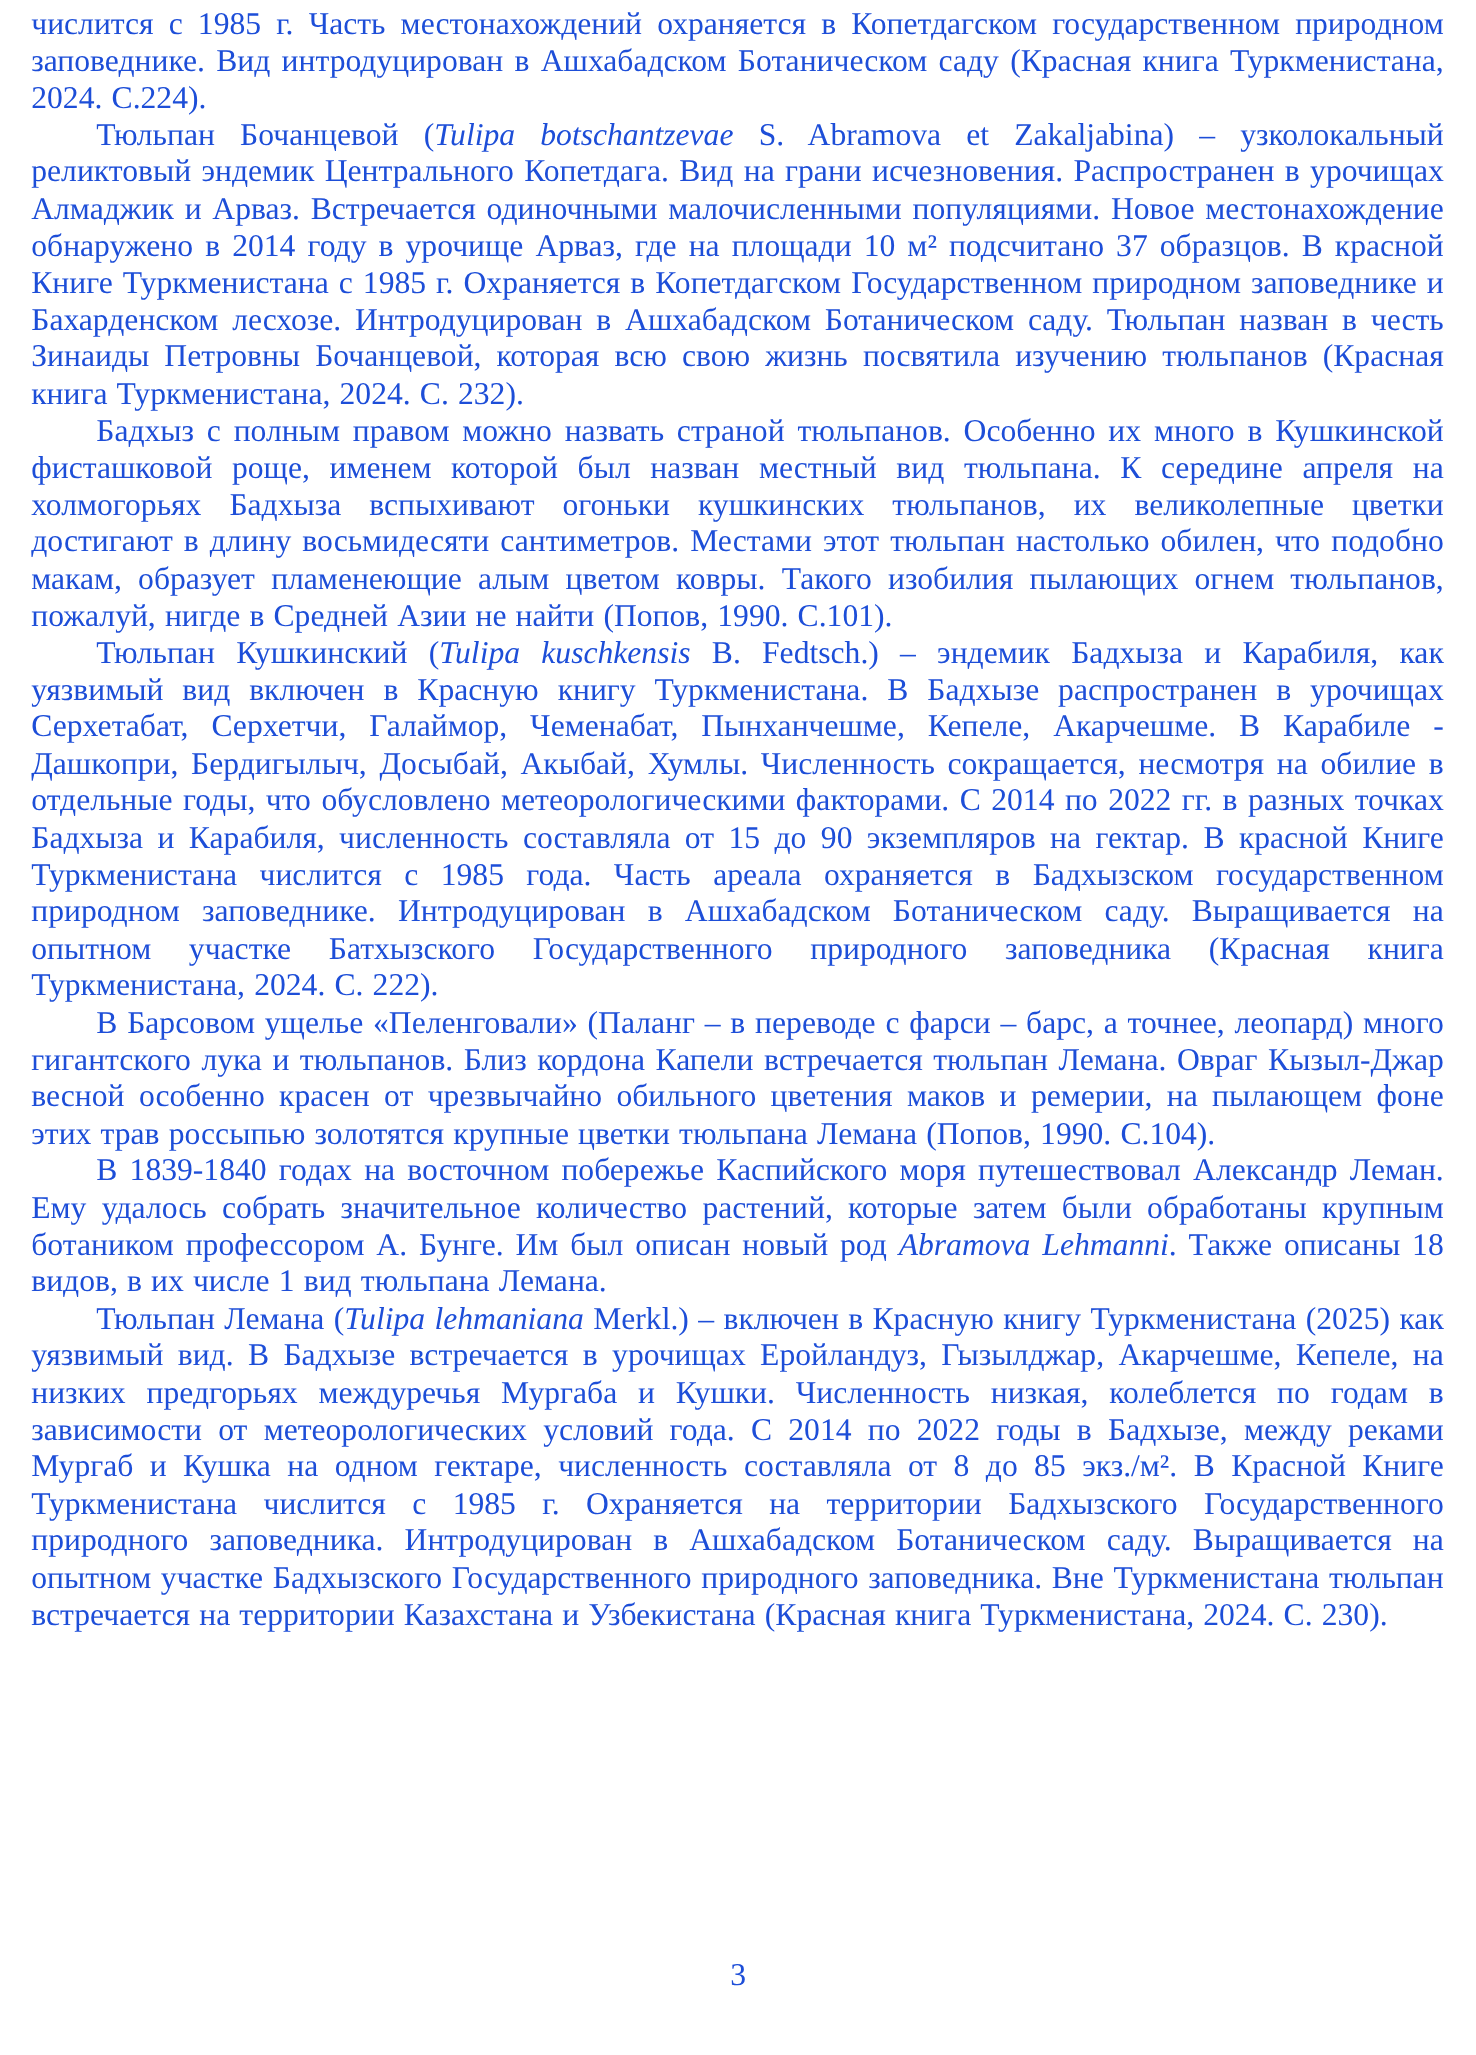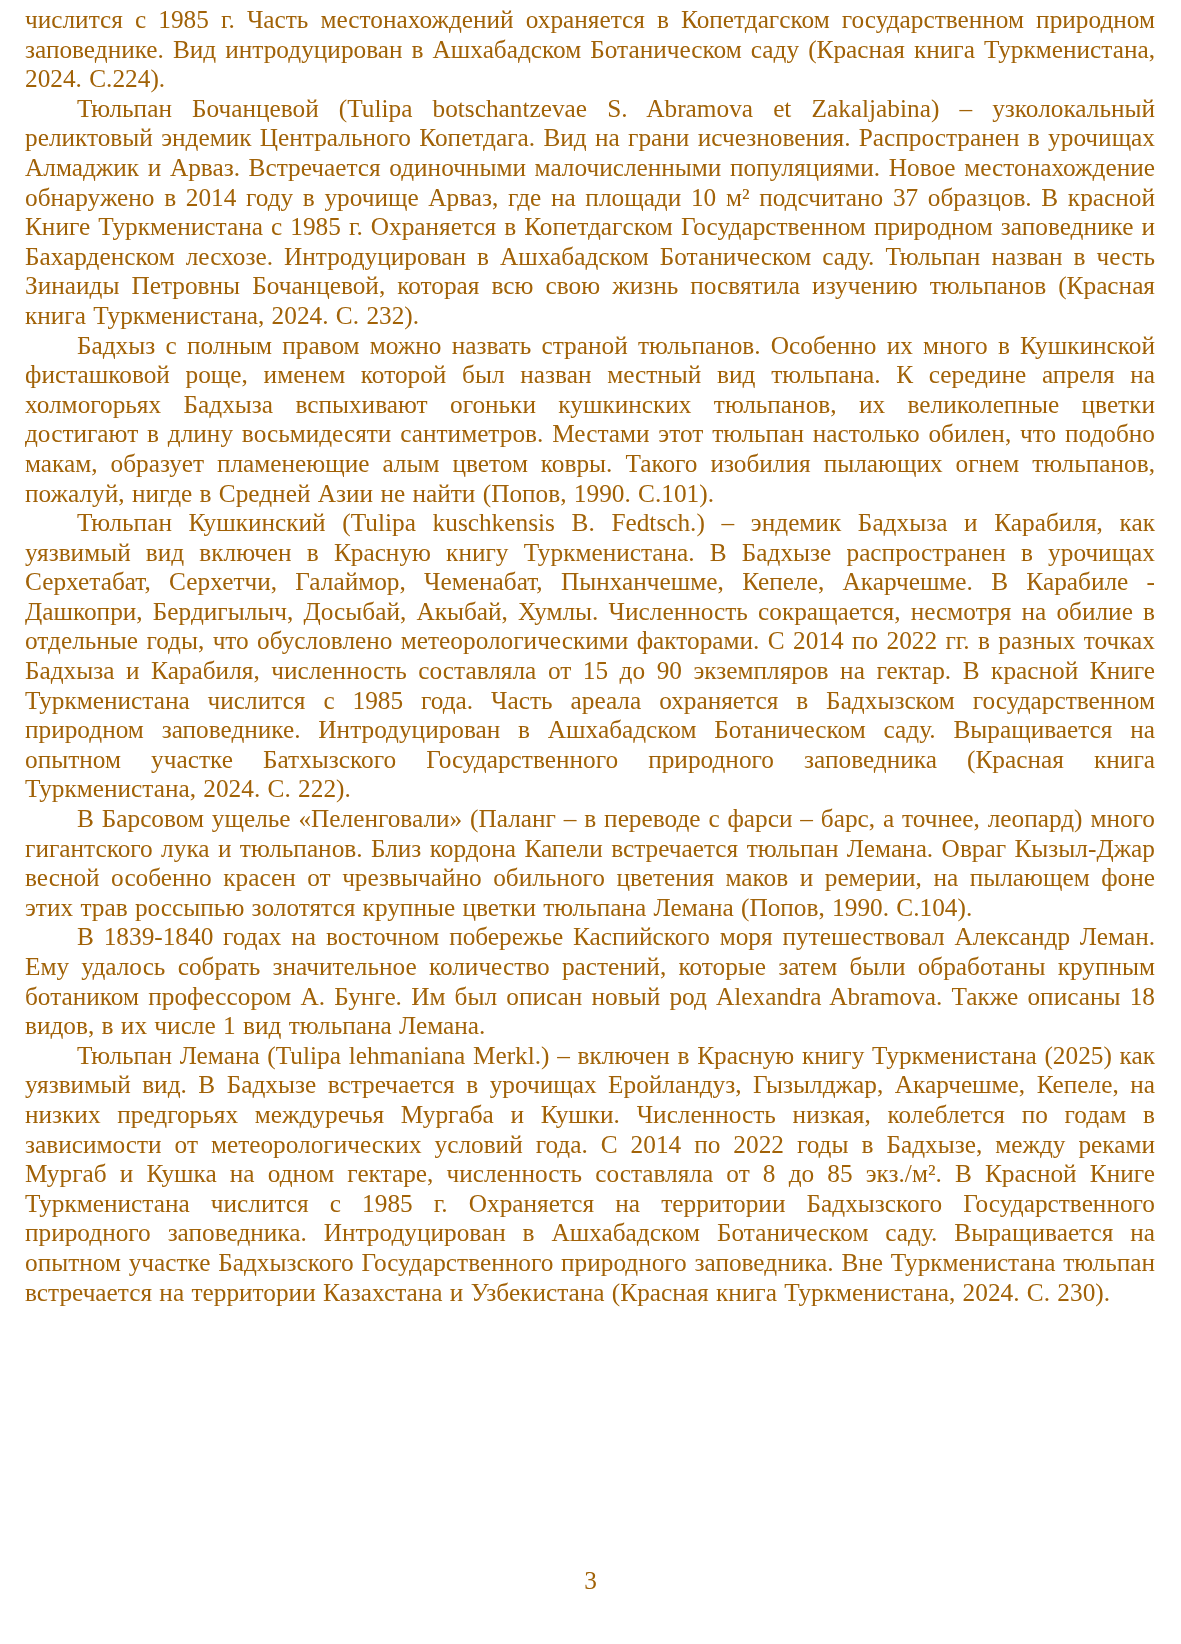--- a/index.html
+++ b/index.html
@@ -7,41 +7,42 @@
     padding: 0;
     background: #ffffff;
   }
   .page {
     position: relative;
     width: 1181px;
     height: 1644px;
     background: #ffffff;
     overflow: hidden;
     font-family: "Liberation Serif", "DejaVu Serif", serif;
-    color: #a16207;
+    color: #1d4ed8;
   }
   .text-block {
     position: absolute;
     left: 25px;
     top: 5px;
     width: 1130px;
   }
   .para {
     margin: 0;
     padding: 0;
     font-size: 25.3px;
     line-height: 29.6px;
     text-align: justify;
     text-indent: 52px;
     word-spacing: 1px;
   }
   .para.no-indent {
     text-indent: 0;
   }
   .para .it {
+    font-style: italic;
   }
   .footer {
     position: absolute;
     top: 1566px;
     left: 0;
     width: 100%;
     text-align: center;
     font-size: 25.3px;
     line-height: 29.6px;
   }
@@ -49,17 +50,17 @@
 </head>
 <body>
 
 <div class="page">
   <div class="text-block">
     <p class="para no-indent"><span>числится с 1985 г. Часть местонахождений охраняется в Копетдагском государственном природном заповеднике. Вид интродуцирован в Ашхабадском Ботаническом саду (Красная книга Туркменистана, 2024. С.224).</span></p>
     <p class="para"><span>Тюльпан Бочанцевой (</span><span class="it">Tulipa botschantzevae</span><span> S. Abramova et Zakaljabina) – узколокальный реликтовый эндемик Центрального Копетдага. Вид на грани исчезновения. Распространен в урочищах Алмаджик и Арваз. Встречается одиночными малочисленными популяциями. Новое местонахождение обнаружено в 2014 году в урочище Арваз, где на площади 10 м² подсчитано 37 образцов. В красной Книге Туркменистана с 1985 г. Охраняется в Копетдагском Государственном природном заповеднике и Бахарденском лесхозе. Интродуцирован в Ашхабадском Ботаническом саду. Тюльпан назван в честь Зинаиды Петровны Бочанцевой, которая всю свою жизнь посвятила изучению тюльпанов (Красная книга Туркменистана, 2024. С. 232).</span></p>
     <p class="para"><span>Бадхыз с полным правом можно назвать страной тюльпанов. Особенно их много в Кушкинской фисташковой роще, именем которой был назван местный вид тюльпана. К середине апреля на холмогорьях Бадхыза вспыхивают огоньки кушкинских тюльпанов, их великолепные цветки достигают в длину восьмидесяти сантиметров. Местами этот тюльпан настолько обилен, что подобно макам, образует пламенеющие алым цветом ковры. Такого изобилия пылающих огнем тюльпанов, пожалуй, нигде в Средней Азии не найти (Попов, 1990. С.101).</span></p>
     <p class="para"><span>Тюльпан Кушкинский (</span><span class="it">Tulipa kuschkensis</span><span> B. Fedtsch.) – эндемик Бадхыза и Карабиля, как уязвимый вид включен в Красную книгу Туркменистана. В Бадхызе распространен в урочищах Серхетабат, Серхетчи, Галаймор, Чеменабат, Пынханчешме, Кепеле, Акарчешме. В Карабиле - Дашкопри, Бердигылыч, Досыбай, Акыбай, Хумлы. Численность сокращается, несмотря на обилие в отдельные годы, что обусловлено метеорологическими факторами. С 2014 по 2022 гг. в разных точках Бадхыза и Карабиля, численность составляла от 15 до 90 экземпляров на гектар. В красной Книге Туркменистана числится с 1985 года. Часть ареала охраняется в Бадхызском государственном природном заповеднике. Интродуцирован в Ашхабадском Ботаническом саду. Выращивается на опытном участке Батхызского Государственного природного заповедника (Красная книга Туркменистана, 2024. С. 222).</span></p>
     <p class="para"><span>В Барсовом ущелье «Пеленговали» (Паланг – в переводе с фарси – барс, а точнее, леопард) много гигантского лука и тюльпанов. Близ кордона Капели встречается тюльпан Лемана. Овраг Кызыл-Джар весной особенно красен от чрезвычайно обильного цветения маков и ремерии, на пылающем фоне этих трав россыпью золотятся крупные цветки тюльпана Лемана (Попов, 1990. С.104).</span></p>
-    <p class="para"><span>В 1839-1840 годах на восточном побережье Каспийского моря путешествовал Александр Леман. Ему удалось собрать значительное количество растений, которые затем были обработаны крупным ботаником профессором А. Бунге. Им был описан новый род </span><span class="it">Alexandra Abramova</span><span>. Также описаны 18 видов, в их числе 1 вид тюльпана Лемана.</span></p>
+    <p class="para"><span>В 1839-1840 годах на восточном побережье Каспийского моря путешествовал Александр Леман. Ему удалось собрать значительное количество растений, которые затем были обработаны крупным ботаником профессором А. Бунге. Им был описан новый род </span><span class="it">Abramova Lehmanni</span><span>. Также описаны 18 видов, в их числе 1 вид тюльпана Лемана.</span></p>
     <p class="para"><span>Тюльпан Лемана (</span><span class="it">Tulipa lehmaniana</span><span> Merkl.) – включен в Красную книгу Туркменистана (2025) как уязвимый вид. В Бадхызе встречается в урочищах Еройландуз, Гызылджар, Акарчешме, Кепеле, на низких предгорьях междуречья Мургаба и Кушки. Численность низкая, колеблется по годам в зависимости от метеорологических условий года. С 2014 по 2022 годы в Бадхызе, между реками Мургаб и Кушка на одном гектаре, численность составляла от 8 до 85 экз./м². В Красной Книге Туркменистана числится с 1985 г. Охраняется на территории Бадхызского Государственного природного заповедника. Интродуцирован в Ашхабадском Ботаническом саду. Выращивается на опытном участке Бадхызского Государственного природного заповедника. Вне Туркменистана тюльпан встречается на территории Казахстана и Узбекистана (Красная книга Туркменистана, 2024. С. 230).</span></p>
   </div>
   <div class="footer">3</div>
 </div>
 
 </body></html>

